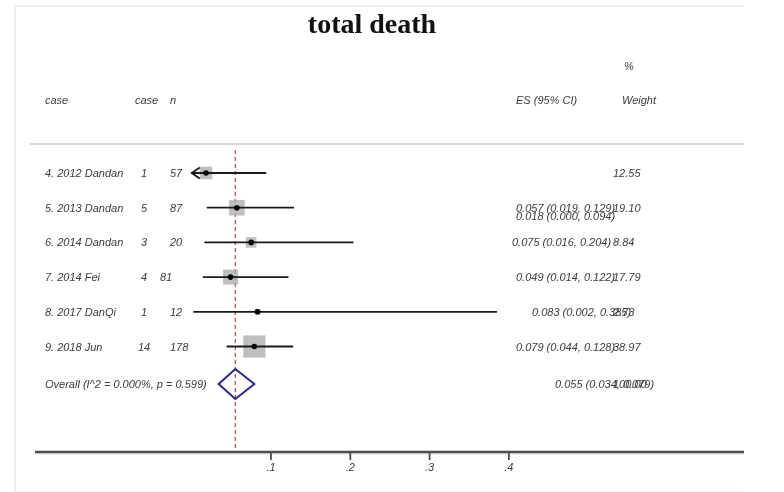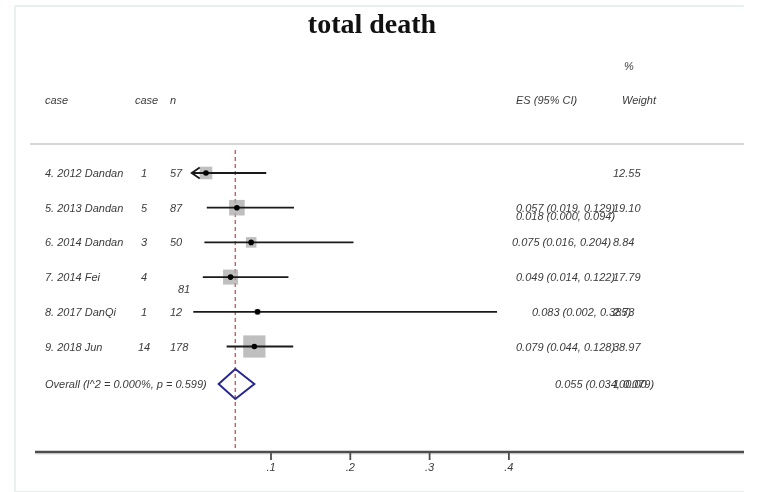--- a/index.html
+++ b/index.html
@@ -89,26 +89,26 @@
       <div class="t" style="left: 170px; top: 173px;">57</div>
       <div class="t" style="left: 516px; top: 173px; margin-top: 43px;">0.018 (0.000, 0.094)</div>
       <div class="t" style="left: 613px; top: 173px;">12.55</div>
       <div class="t" style="left: 45px; top: 207.7px; text-align: right;">5. 2013 Dandan</div>
       <div class="t ctr" style="left: 144px; top: 207.7px;">5</div>
       <div class="t" style="left: 170px; top: 207.7px;">87</div>
       <div class="t" style="left: 516px; top: 207.7px;">0.057 (0.019, 0.129)</div>
       <div class="t" style="left: 613px; top: 207.7px;">19.10</div>
       <div class="t" style="left: 45px; top: 242.4px;">6. 2014 Dandan</div>
       <div class="t ctr" style="left: 144px; top: 242.4px;">3</div>
-      <div class="t" style="left: 170px; top: 242.4px;">50</div>
+      <div class="t" style="left: 170px; top: 242.4px;">20</div>
       <div class="t" style="left: 512px; top: 242.4px;">0.075 (0.016, 0.204)</div>
       <div class="t" style="left: 613px; top: 242.4px;">8.84</div>
       <div class="t" style="left: 45px; top: 277.1px;">7. 2014 Fei</div>
       <div class="t ctr" style="left: 144px; top: 277.1px;">4</div>
-      <div class="t" style="left: 178px; top: 277.1px; margin-top: 12px;">81</div>
+      <div class="t" style="left: 160px; top: 277.1px;">81</div>
       <div class="t" style="left: 516px; top: 277.1px;">0.049 (0.014, 0.122)</div>
       <div class="t" style="left: 613px; top: 277.1px;">17.79</div>
       <div class="t" style="left: 45px; top: 311.8px;">8. 2017 DanQi</div>
       <div class="t ctr" style="left: 144px; top: 311.8px;">1</div>
       <div class="t" style="left: 170px; top: 311.8px;">12</div>
       <div class="t" style="left: 516px; top: 311.8px; padding-left: 16px;">0.083 (0.002, 0.385)</div>
       <div class="t" style="left: 613px; top: 311.8px;">2.73</div>
       <div class="t" style="left: 45px; top: 346.5px;">9. 2018 Jun</div>
       <div class="t ctr" style="left: 144px; top: 346.5px;">14</div>
       <div class="t" style="left: 170px; top: 346.5px;">178</div>

